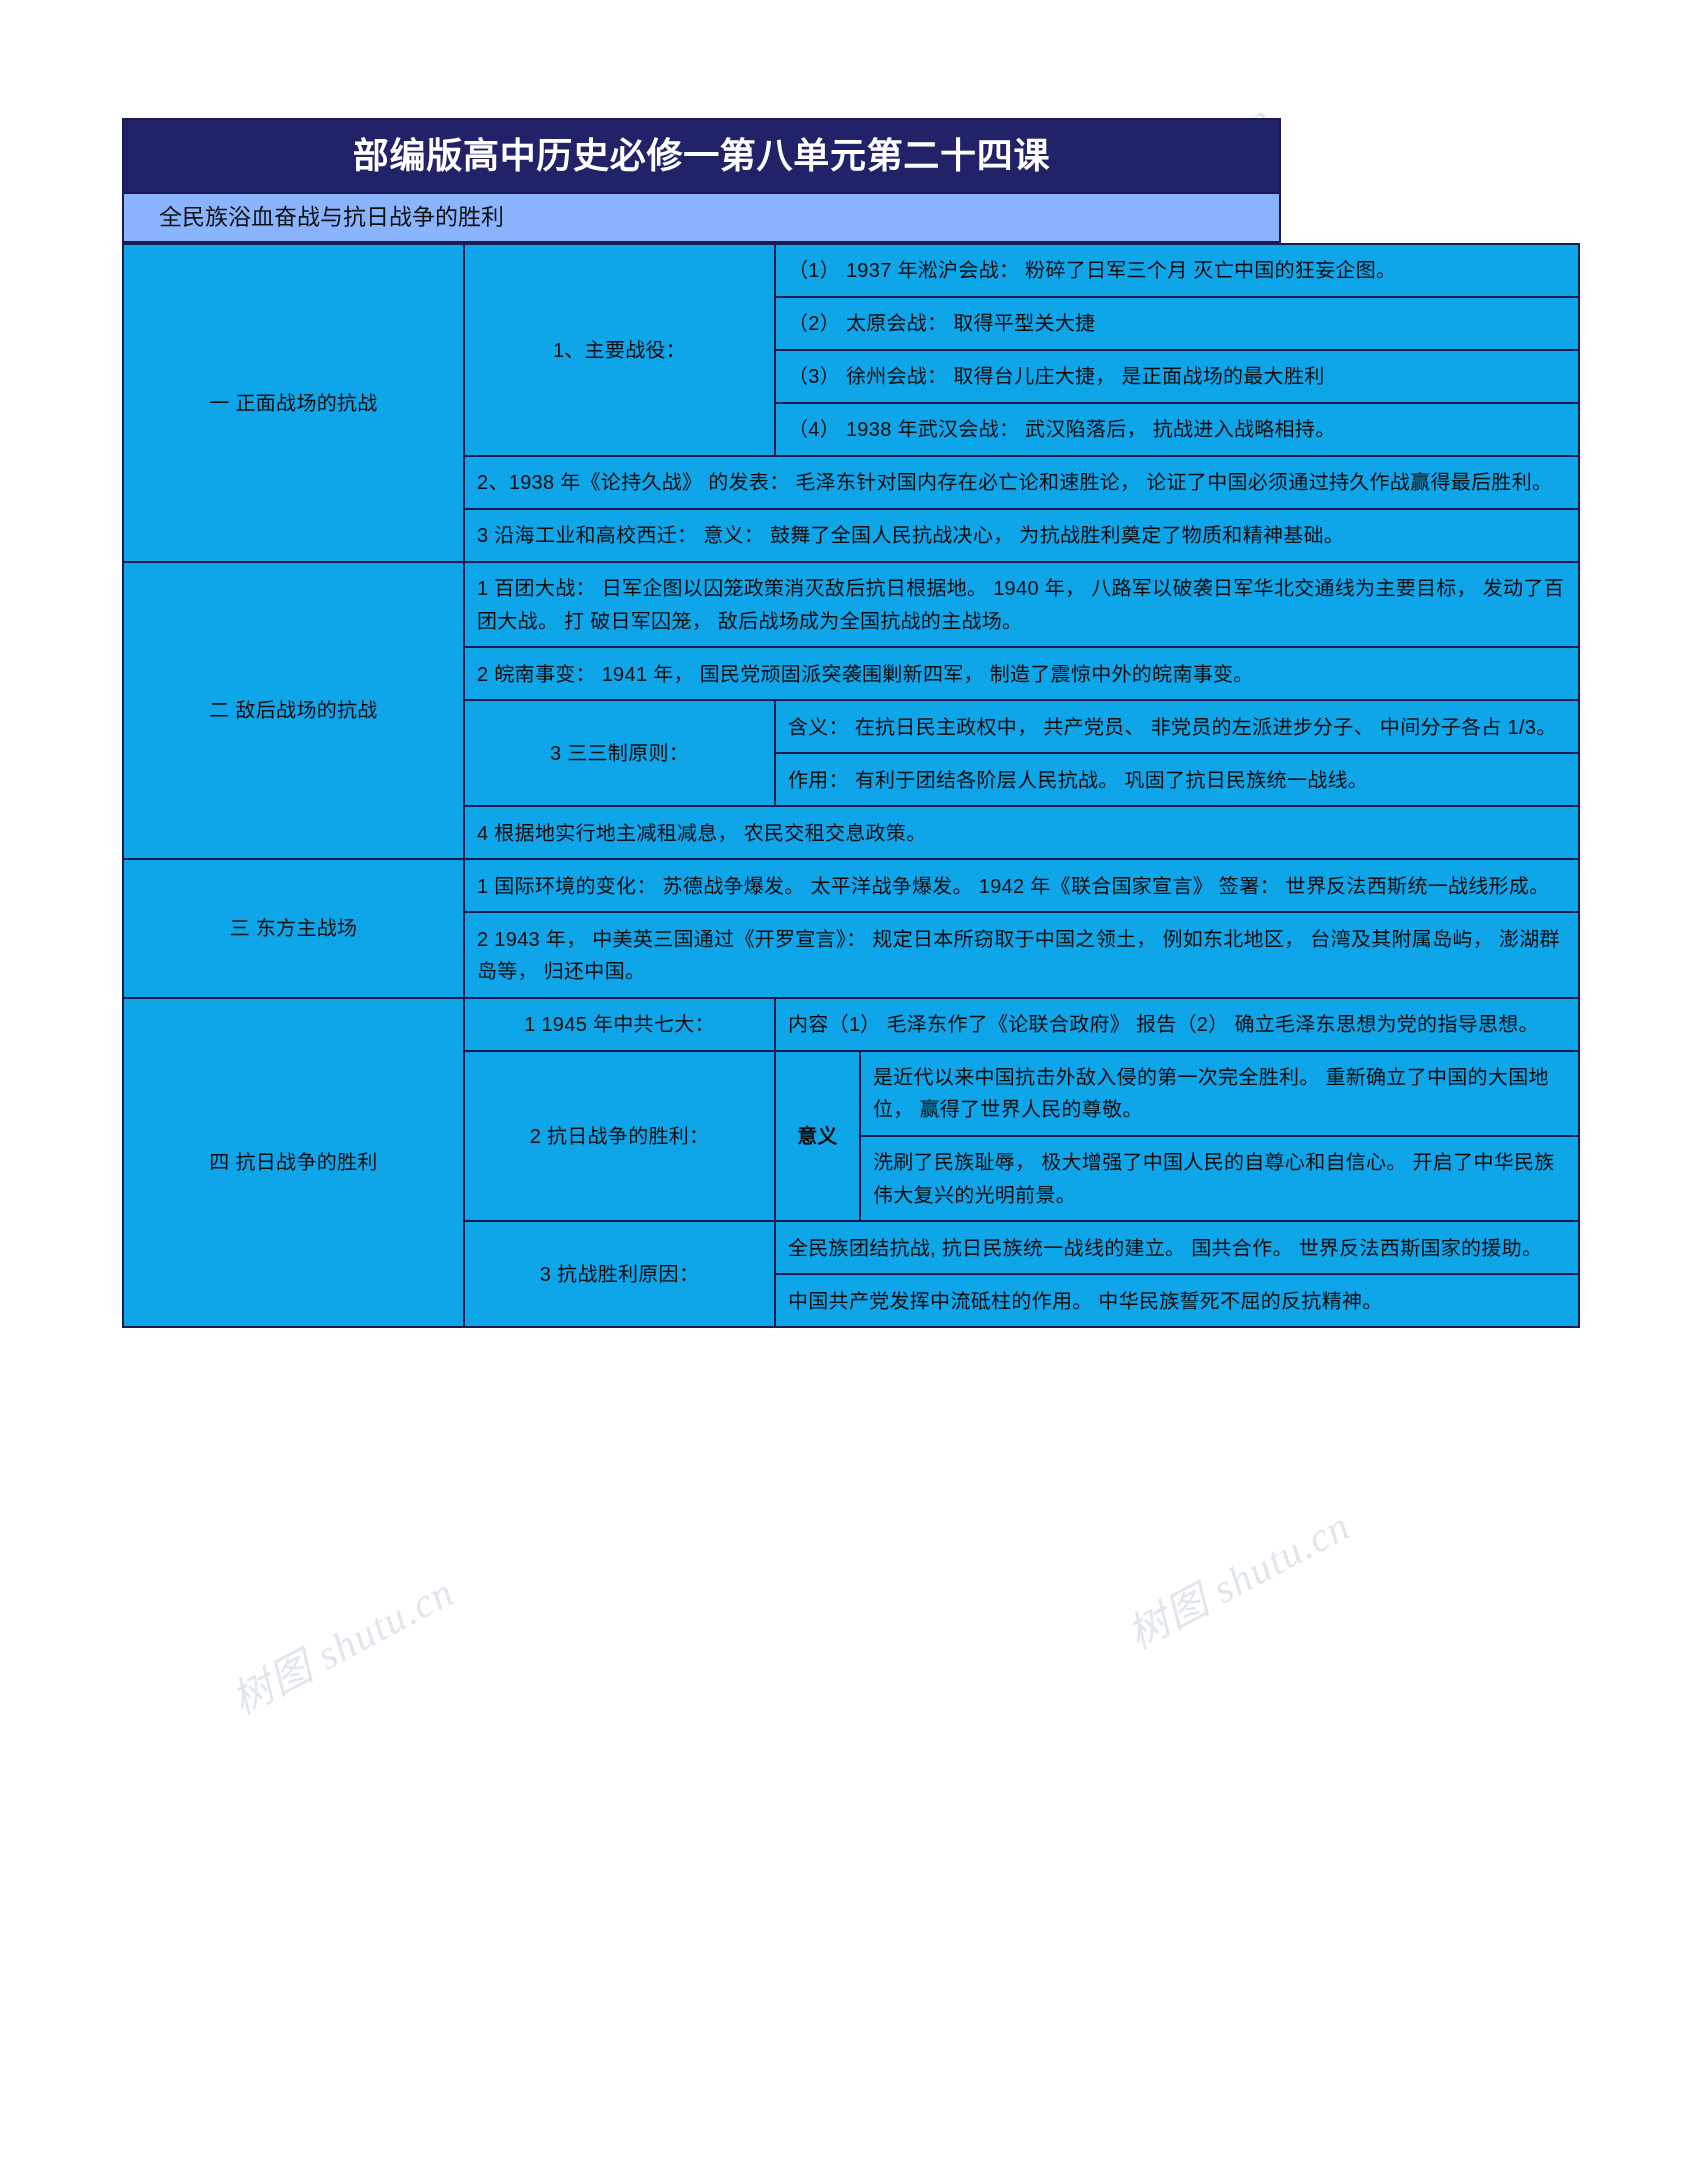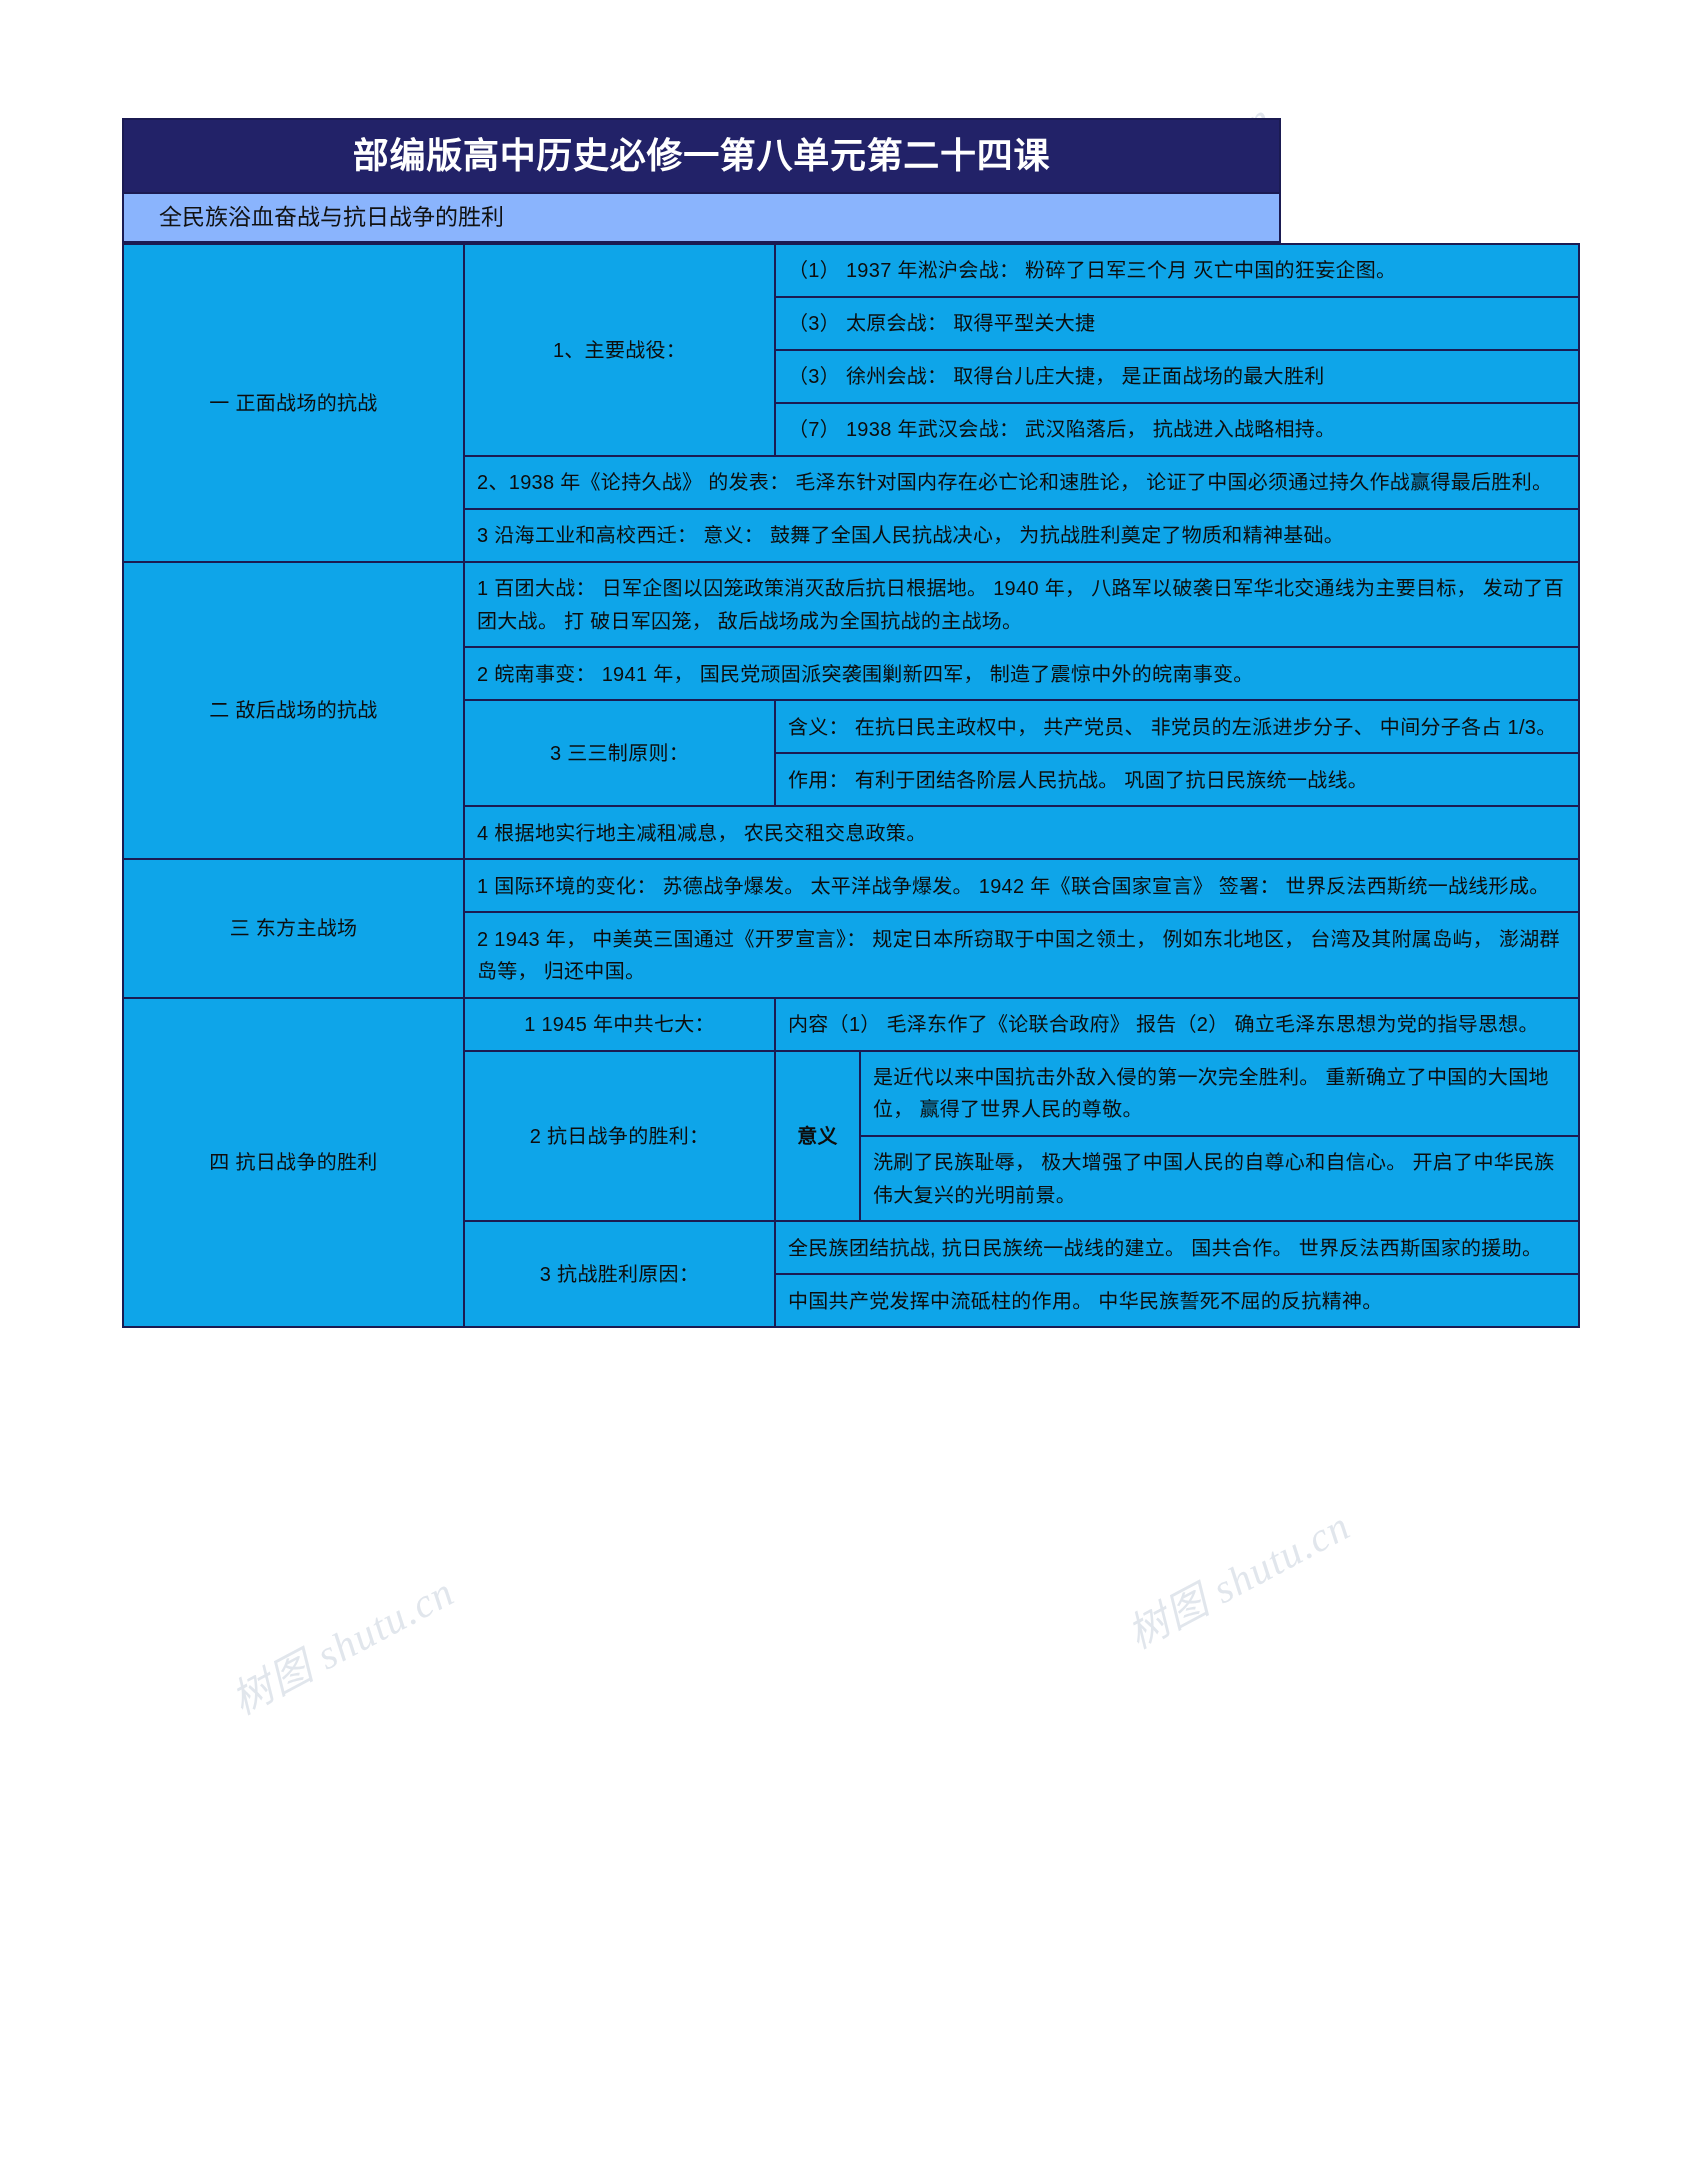--- a/index.html
+++ b/index.html
@@ -166,27 +166,27 @@
         <col class="c-mid">
         <col class="c-leaf">
       </colgroup>
       <tbody id="main-tbody">
           <tr>
             <td class="sec" rowspan="6">一 正面战场的抗战</td>
             <td class="lvl2 center" rowspan="4">1、主要战役：</td>
             <td class="leaf" colspan="2">（1） 1937 年淞沪会战： 粉碎了日军三个月 灭亡中国的狂妄企图。</td>
           </tr>
           <tr>
-            <td class="leaf" colspan="2">（3） 太原会战： 取得平型关大捷</td>
+            <td class="leaf" colspan="2">（2） 太原会战： 取得平型关大捷</td>
           </tr>
           <tr>
             <td class="leaf" colspan="2">（3） 徐州会战： 取得台儿庄大捷， 是正面战场的最大胜利</td>
           </tr>
           <tr>
-            <td class="leaf" colspan="2">（7） 1938 年武汉会战： 武汉陷落后， 抗战进入战略相持。</td>
+            <td class="leaf" colspan="2">（4） 1938 年武汉会战： 武汉陷落后， 抗战进入战略相持。</td>
           </tr>
           <tr>
             <td class="leaf" colspan="3">2、1938 年《论持久战》 的发表： 毛泽东针对国内存在必亡论和速胜论， 论证了中国必须通过持久作战赢得最后胜利。</td>
           </tr>
           <tr>
             <td class="leaf" colspan="3">3 沿海工业和高校西迁： 意义： 鼓舞了全国人民抗战决心， 为抗战胜利奠定了物质和精神基础。</td>
           </tr>
           <tr>
             <td class="sec" rowspan="5">二 敌后战场的抗战</td>
             <td class="leaf" colspan="3">1 百团大战： 日军企图以囚笼政策消灭敌后抗日根据地。 1940 年， 八路军以破袭日军华北交通线为主要目标， 发动了百团大战。 打 破日军囚笼， 敌后战场成为全国抗战的主战场。</td>

